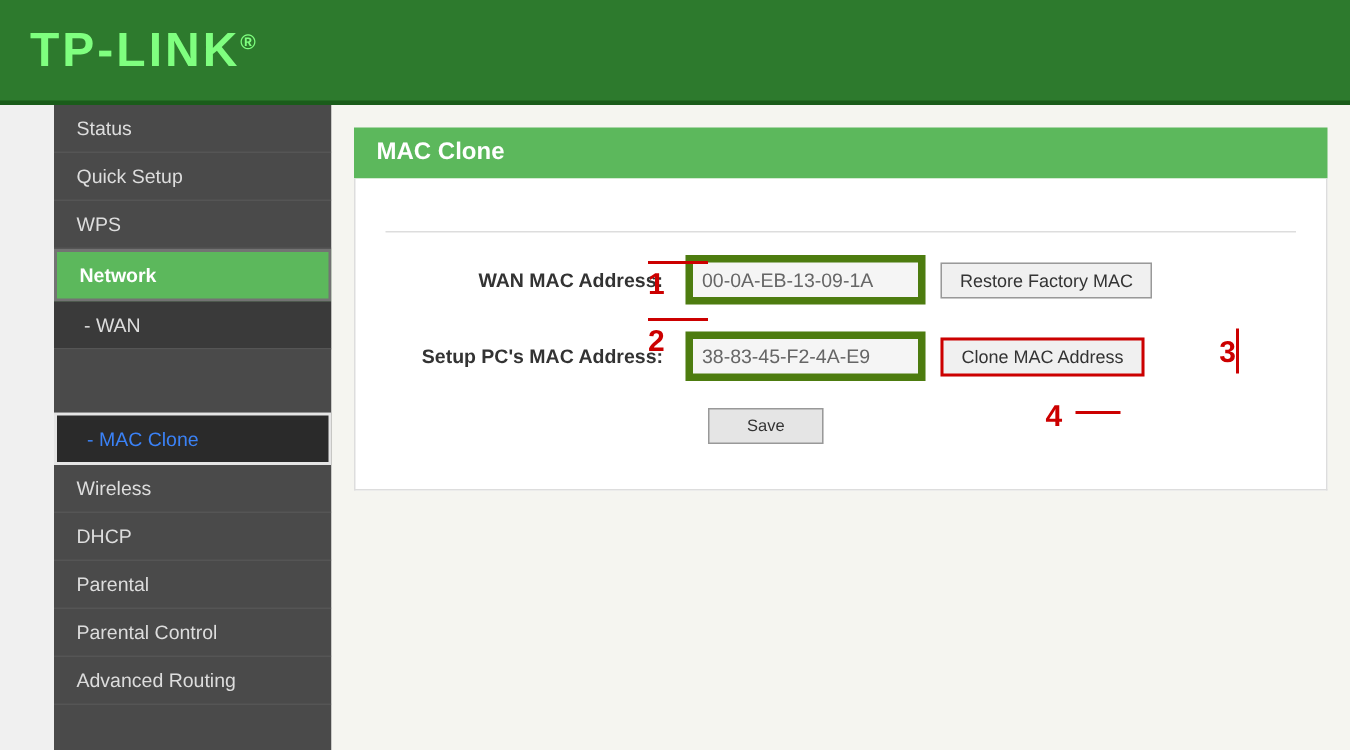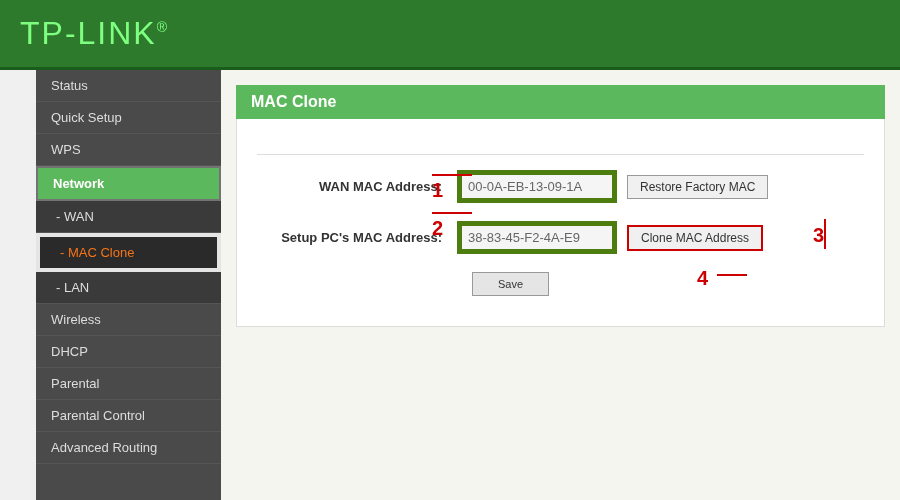--- a/index.html
+++ b/index.html
@@ -10,21 +10,21 @@
       background: #2d7a2d;
       height: 70px;
       display: flex;
       align-items: center;
       padding: 0 20px;
       border-bottom: 3px solid #1a5c1a;
     }
     #logo {
       color: white;
       font-size: 32px;
-      font-weight: normal;
+      font-weight: bold;
       letter-spacing: 2px;
     }
     #logo span { color: #7fff7f; }
 
     
     #main-layout {
       display: flex;
       height: 430px;
       padding-left: 36px;
     }
@@ -49,22 +49,23 @@
       color: white;
       font-weight: bold;
       border: 2px solid #737373;
     }
     .sidebar-item.sub-item {
       padding-left: 20px;
       background: #3a3a3a;
     }
     .sidebar-item.sub-item.active {
       background: #2a2a2a;
-      color: #f97316;
-      border: 4px solid #e5e5e5;
+      color: #3b82f6;
+      border: 2px solid #e5e5e5;
+      margin-top: 42px;
     }
 
     
     #content {
       flex: 1;
       background: #f5f5f0;
       padding: 0;
       overflow-y: auto;
     }
 
@@ -154,21 +155,20 @@
 
 <div id="main-layout">
 
   <div id="sidebar">
     <div class="sidebar-item">Status</div>
     <div class="sidebar-item">Quick Setup</div>
     <div class="sidebar-item">WPS</div>
     <div class="sidebar-item active-green">Network</div>
     <div class="sidebar-item sub-item">- WAN</div>
     <div class="sidebar-item sub-item active">- MAC Clone</div>
-    <div class="sidebar-item sub-item">- LAN</div>
     <div class="sidebar-item">Wireless</div>
     <div class="sidebar-item">DHCP</div>
     <div class="sidebar-item">Parental</div>
     <div class="sidebar-item">Parental Control</div>
     <div class="sidebar-item">Advanced Routing</div>
 
   </div>
 
   <div id="content">
     <div id="mac-clone-title">MAC Clone</div>

